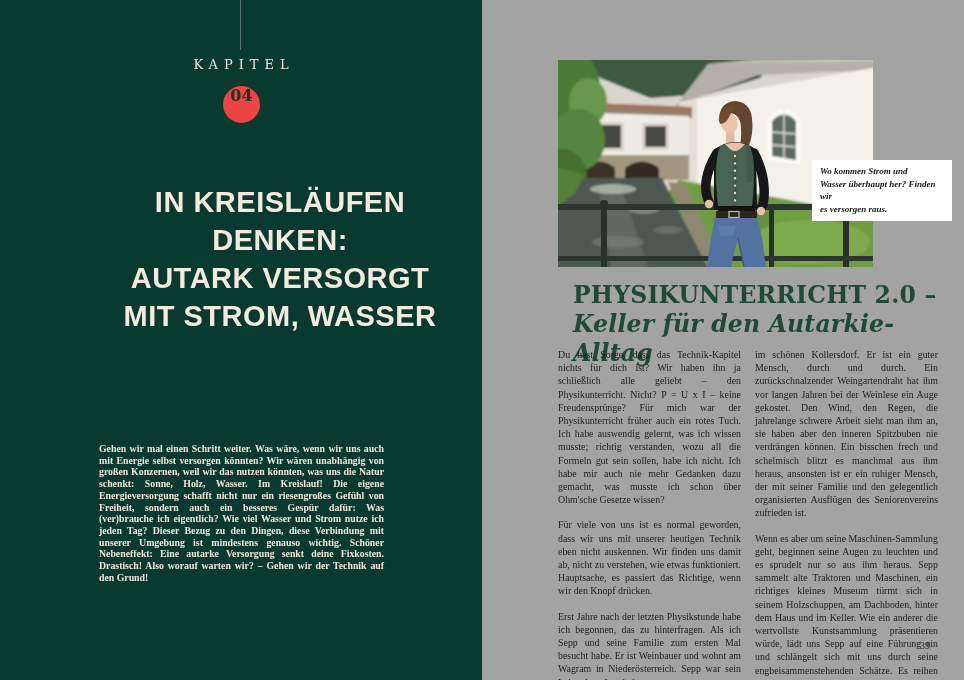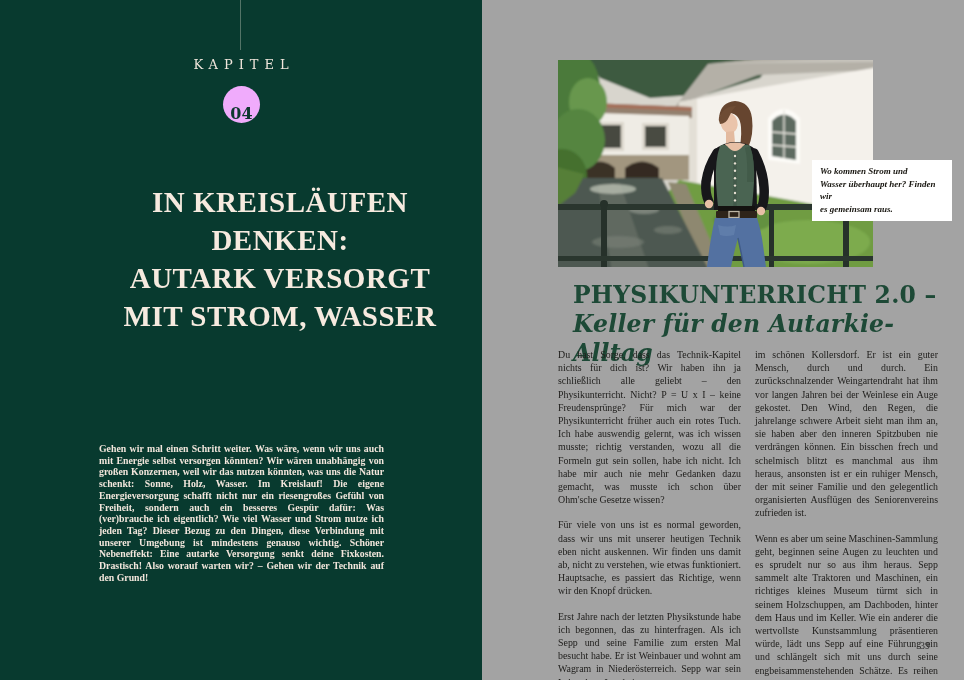--- a/index.html
+++ b/index.html
@@ -7,24 +7,24 @@
        font-family:"Liberation Serif",serif;-webkit-font-smoothing:antialiased;}
   .spread{position:absolute;inset:0;width:964px;height:680px;}
 
   
   .page-left{position:absolute;left:0;top:0;width:482px;height:680px;background:#083a2f;padding-left:8px;}
   .vline{position:absolute;left:240px;top:0;width:1px;height:50px;background:#537467;}
   .kicker{position:absolute;top:57px;left:0;width:482px;text-align:center;
           color:#f0e6dc;font-family:"DejaVu Serif",serif;font-size:13px;
           letter-spacing:6px;text-indent:6px;font-weight:400;}
   .chapter-badge{position:absolute;left:223px;top:86px;width:37px;height:37px;border-radius:50%;
-          background:#f0abfc;display:flex;align-items:flex-end;justify-content:center;
+          background:#ef4444;display:flex;align-items:flex-start;justify-content:center;
           color:#0d382e;font-family:"DejaVu Serif",serif;font-weight:700;font-size:16px;}
   .chapter-title{position:absolute;top:183px;left:0;width:560px;text-align:center;
-          color:#f6eadf;font-family:Liberation Serif, serif;font-weight:700;
+          color:#f6eadf;font-family:Liberation Sans, sans-serif;font-weight:700;
           font-size:29px;line-height:38px;letter-spacing:0.5px;}
   .intro{position:absolute;left:99px;top:443px;width:285px;color:#f2e6dc;
           font-size:9.8px;line-height:11.7px;text-align:justify;font-weight:700;
           font-family:"Liberation Serif",serif;hyphens:auto;}
 
   
   .page-right{position:absolute;left:482px;top:0;width:582px;height:680px;background:#a3a3a3;}
   .photo{position:absolute;left:76px;top:60px;width:315px;height:207px;overflow:hidden;}
   .photo svg{display:block;width:315px;height:207px;}
   .photo-caption{position:absolute;left:330px;top:160px;width:128px;background:#ffffff;
@@ -161,21 +161,21 @@
           <path d="M157,158 L199,158 Q203,170 205,185 L208,207 L186,207 Q183,192 180,178 Q176,192 173,207 L149,207 Q152,180 157,158 Z" fill="#5371a1"></path>
           <path d="M160,165 Q170,168 178,165 L176,175 Q168,177 162,175 Z" fill="#6a87b3" opacity="0.55"></path>
           <path d="M186,207 Q183,192 180,178" stroke="#3f5a87" stroke-width="1.4" fill="none"></path>
         </g>
       </svg>
     </div>
 
     <div class="photo-caption">
       <div>Wo kommen Strom und</div>
       <div>Wasser überhaupt her? Finden wir</div>
-      <div>es gemeinsam raus.</div>
+      <div>es versorgen raus.</div>
     </div>
 
     <div class="article-heading">
       <div>PHYSIKUNTERRICHT 2.0 –</div>
       <div class="sub">Keller für den Autarkie-Alltag</div>
     </div>
 
     <div class="columns">
       <div class="col">
           <p>Du hast Sorge, dass das Technik-Kapitel nichts für dich ist? Wir haben ihn ja schließlich alle geliebt – den Physikunterricht. Nicht? P = U x I – keine Freudensprünge? Für mich war der Physikunterricht früher auch ein rotes Tuch. Ich habe auswendig gelernt, was ich wissen musste; richtig verstanden, wozu all die Formeln gut sein sollen, habe ich nicht. Ich habe mir auch nie mehr Gedanken dazu gemacht, was musste ich schon über Ohm'sche Gesetze wissen?</p>

